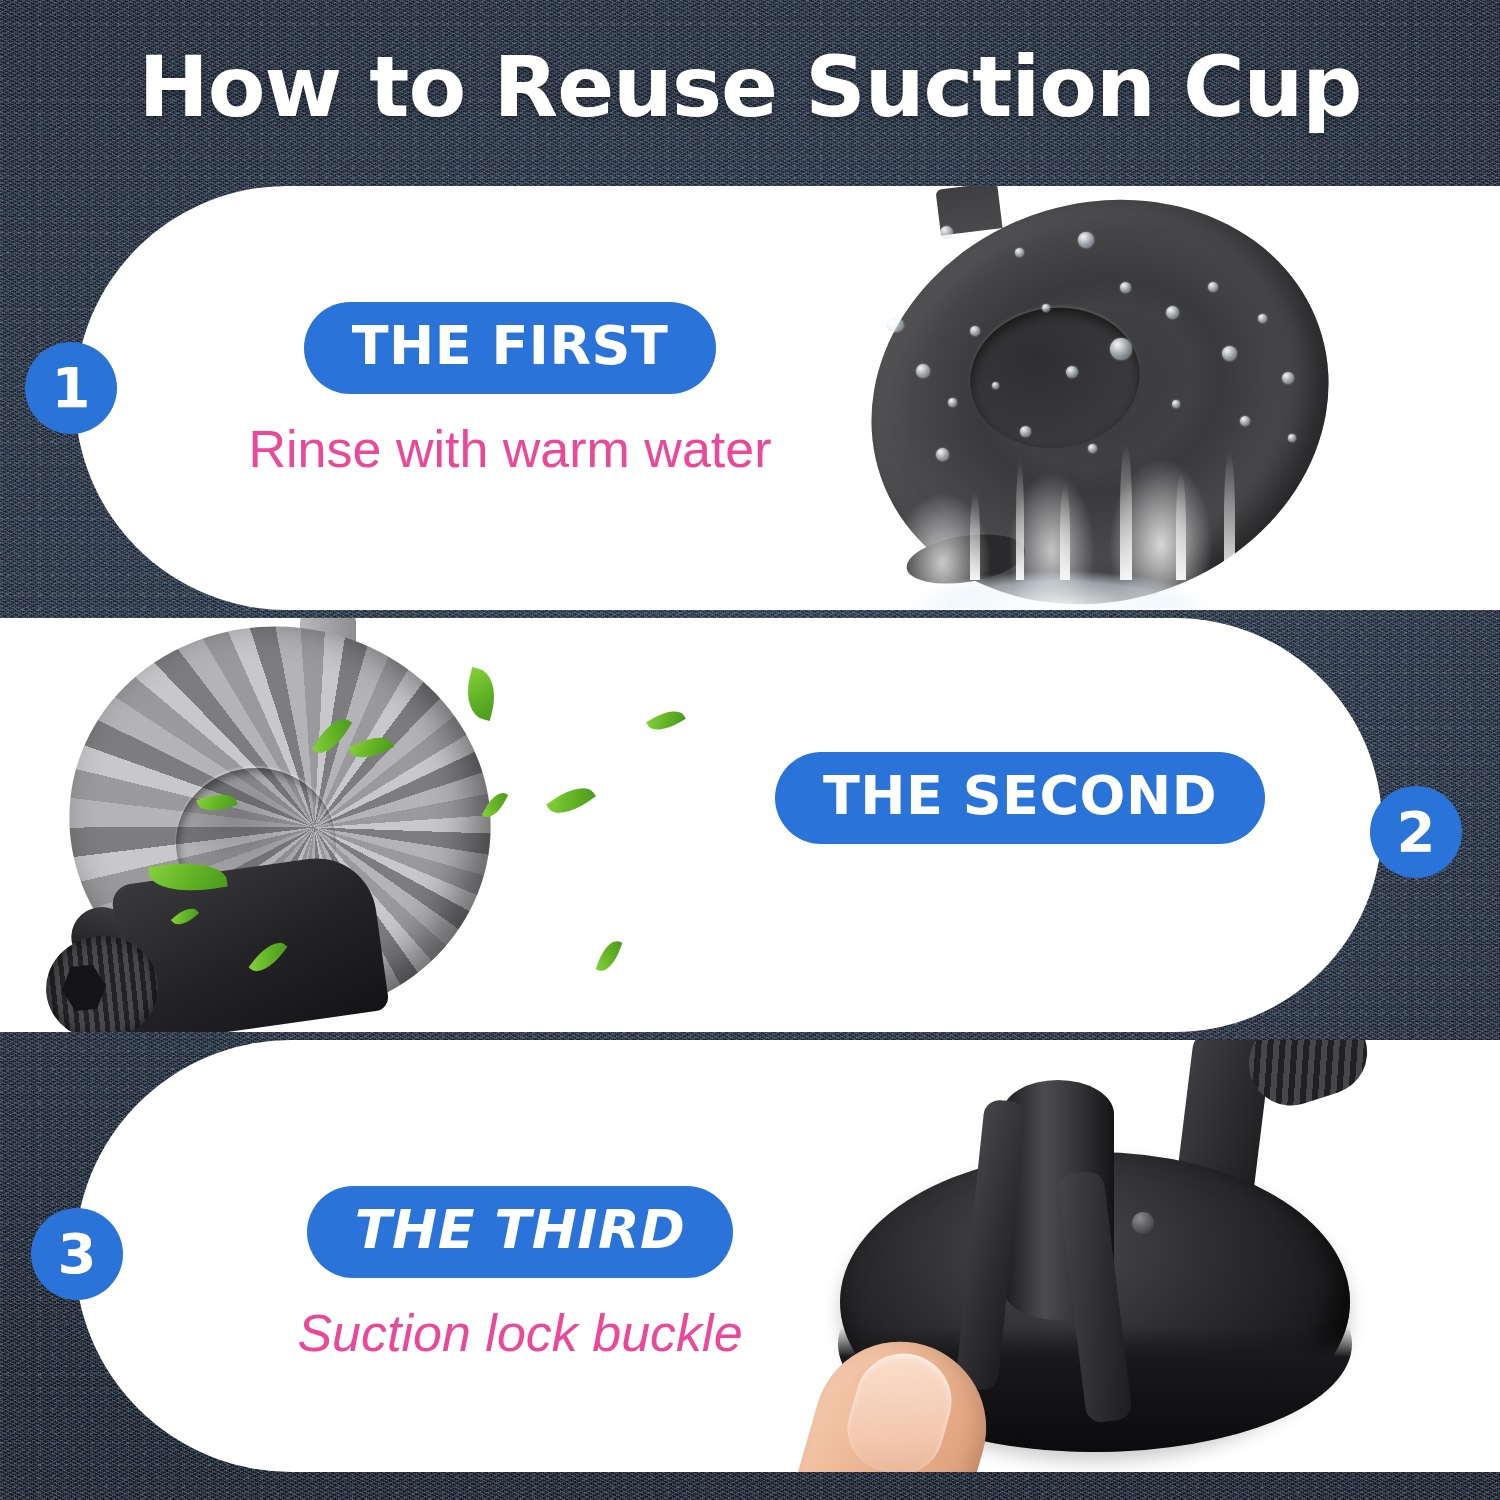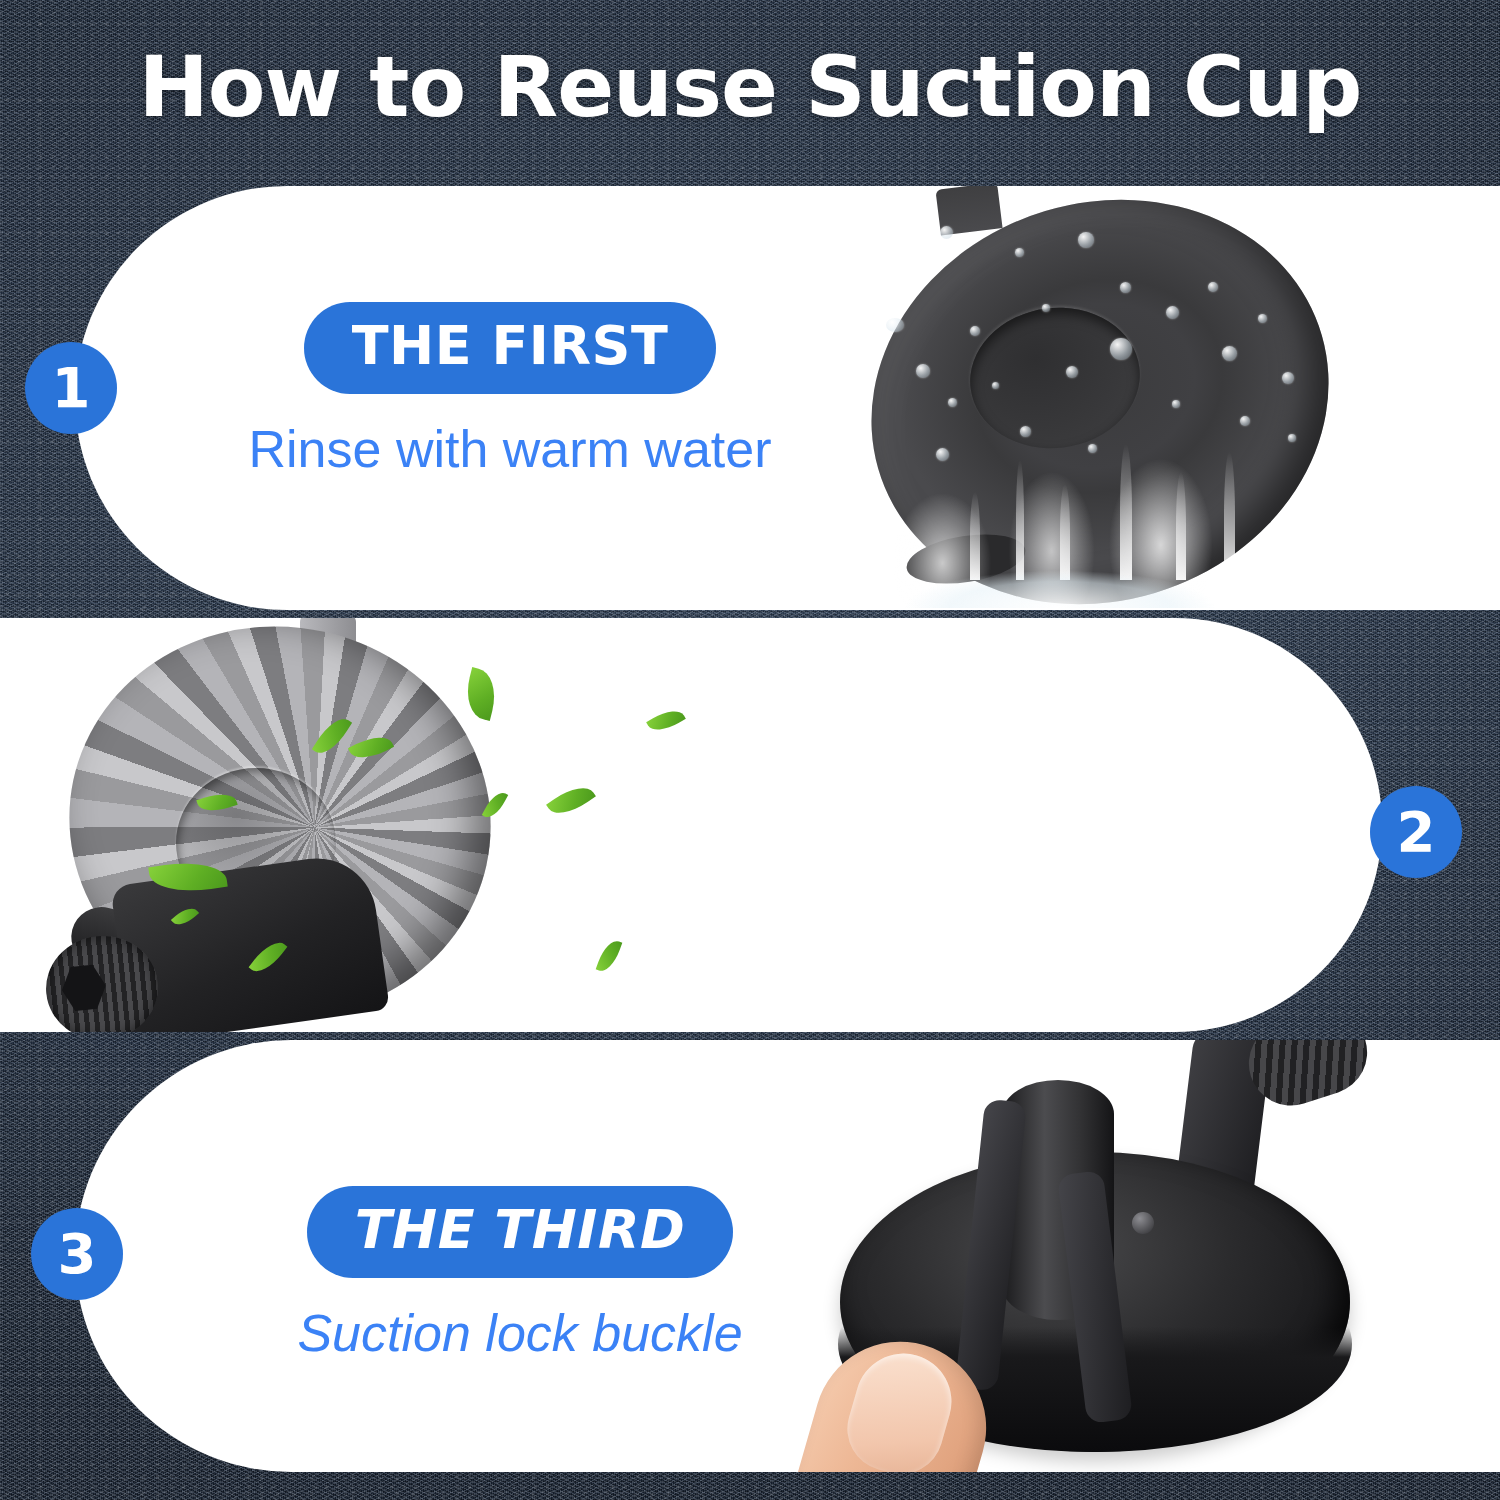--- a/index.html
+++ b/index.html
@@ -103,21 +103,21 @@
     font-size: 54px;
     letter-spacing: .5px;
     line-height: 1;
     padding: 17px 48px 21px;
     border-radius: 46px;
     white-space: nowrap;
   }
 
   .step-desc {
     margin-top: 24px;
-    color: #3b82f6;
+    color: #ec4899;
     font-family: "Liberation Sans", sans-serif;
     font-weight: 400;
     font-size: 52px;
     line-height: 1.22;
     white-space: nowrap;
   }
 
   
   .num-circle {
     position: absolute;
@@ -419,20 +419,21 @@
       <div class="leaf" style="left:248px; top:330px; width:40px; height:18px; transform:rotate(-52deg);"></div>
       <div class="leaf" style="left:350px; top:120px; width:42px; height:19px; transform:rotate(-26deg);"></div>
       <div class="leaf" style="left:466px; top:52px;  width:30px; height:48px; transform:rotate(14deg);"></div>
       <div class="leaf" style="left:480px; top:180px; width:30px; height:14px; transform:rotate(-62deg);"></div>
       <div class="leaf" style="left:548px; top:172px; width:46px; height:21px; transform:rotate(-34deg);"></div>
       <div class="leaf" style="left:592px; top:330px; width:34px; height:16px; transform:rotate(-70deg);"></div>
       <div class="leaf" style="left:648px; top:94px;  width:36px; height:17px; transform:rotate(-30deg);"></div>
     </div>
 
     <div class="text-block" style="left:690px; top:134px; width:660px; text-align:center;">
+      <span class="step-badge">THE SECOND</span>
     </div>
   </div>
 
   <div class="num-circle num-2">2</div>
 
   <div class="panel panel-3">
 
     <div class="photo photo-3" style="left:705px; top:0;">
       <div class="arm-post"></div>
       <div class="top-knob"></div>

